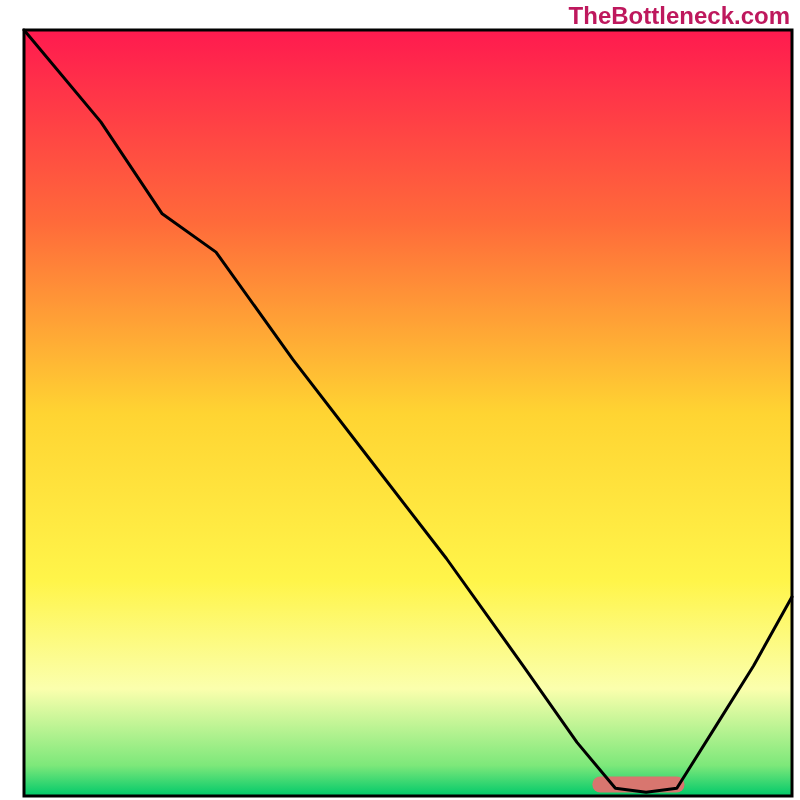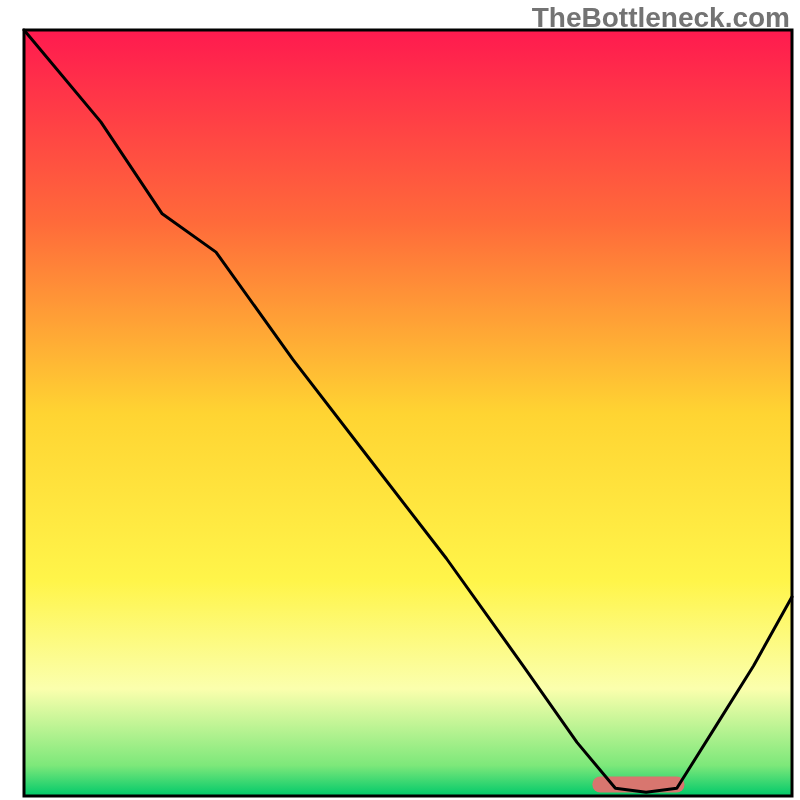--- a/index.html
+++ b/index.html
@@ -12,23 +12,23 @@
   }
   .container {
     position: relative;
     width: 800px;
     height: 800px;
   }
   .watermark {
     position: absolute;
     top: 2px;
     right: 10px;
-    font-size: 28px;
+    font-size: 24px;
     font-weight: bold;
-    color: #737373;
+    color: #be185d;
     letter-spacing: 0px;
   }
   svg.chart {
     position: absolute;
     left: 0;
     top: 0;
   }
 </style>
 </head>
 <body>

